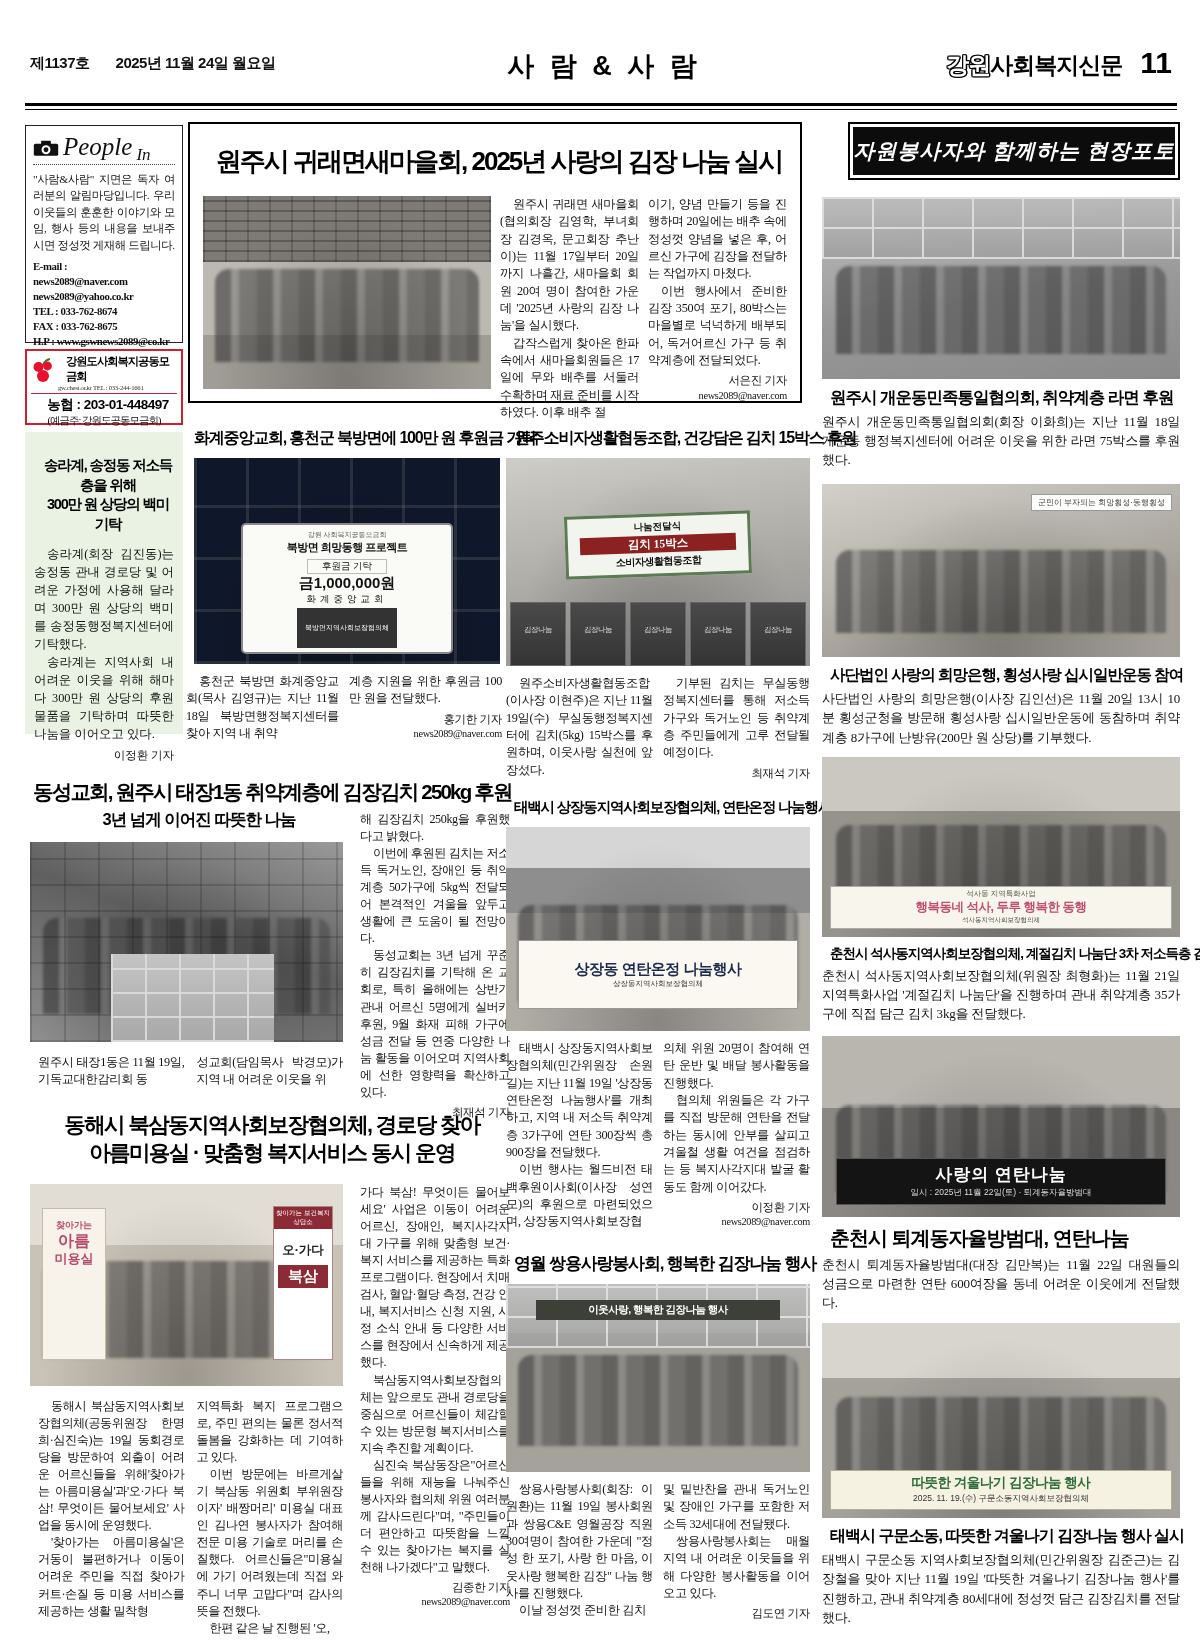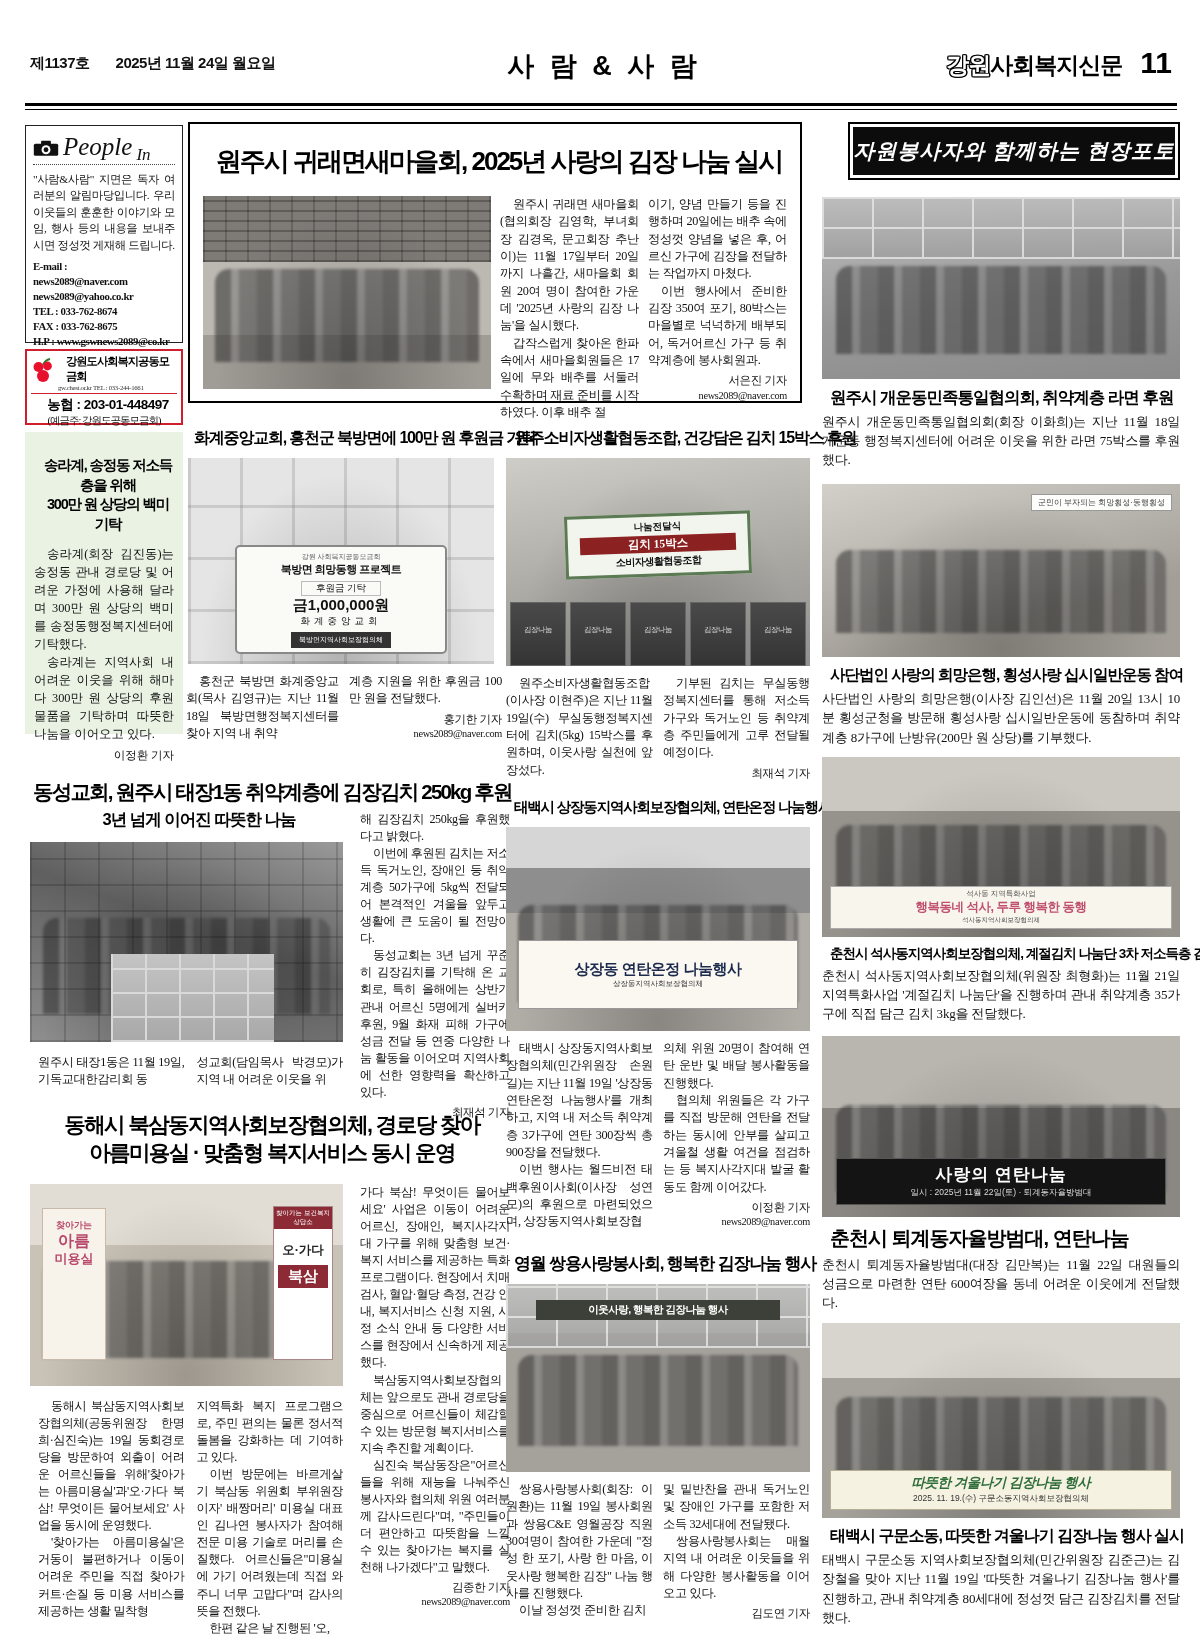--- a/index.html
+++ b/index.html
@@ -65,33 +65,33 @@
   .lead-photo { width:288px; height:193px; flex:none; background:
      linear-gradient(180deg,#7e7a76 0 34%,#bcb8b2 34% 72%,#a09c96 72% 100%); }
   .lead-photo .bricks { position:absolute; top:0; left:0; right:0; height:34%;
      background:repeating-linear-gradient(0deg,rgba(0,0,0,.25) 0 2px,transparent 2px 10px),
                 repeating-linear-gradient(90deg,rgba(0,0,0,.18) 0 2px,transparent 2px 22px); }
   .lead-col { width:146px; font-size:12.2px; line-height:1.42; letter-spacing:-0.3px; }
 
   
   .hwagye { left:186px; top:428px; width:316px; }
   .row2-title { text-align:center; font-size:16px; letter-spacing:-1.2px; white-space:nowrap; }
-  .hk-photo { margin-top:9px; width:306px; height:206px; margin-left:2px;
-     background:#e5e5e5; }
+  .hk-photo { margin-top:9px; width:306px; height:206px; margin-left:8px;
+     background:#0f172a; }
   .hk-photo .checker { position:absolute; inset:0;
      background:repeating-linear-gradient(0deg,rgba(120,120,120,.25) 0 3px,transparent 3px 52px),
                 repeating-linear-gradient(90deg,rgba(120,120,120,.25) 0 3px,transparent 3px 52px); }
   .board { position:absolute; left:50%; transform:translateX(-50%); bottom:10px; width:212px;
      background:#fafaf7; border:2px solid #888; border-radius:5px; padding:5px 4px 4px; text-align:center; z-index:4; }
   .board .b0 { font-size:7px; color:#555; }
   .board .b1 { font-size:11px; font-weight:bold; font-family:"Liberation Sans",sans-serif; letter-spacing:-0.5px; }
   .board .b2 { font-size:9.5px; margin-top:2px; border:1px solid #bbb; display:inline-block; padding:0 14px; }
   .board .b3 { font-size:15px; font-weight:bold; font-family:"Liberation Sans",sans-serif; }
   .board .b4 { font-size:9.5px; letter-spacing:4px; }
-  .board .b5 { font-size:7px; background:#333; color:#fff; display:inline-block; padding:3px 8px; margin-top:2px; }
+  .board .b5 { font-size:7px; background:#333; color:#fff; display:inline-block; padding:15px 8px; margin-top:2px; }
   .art-body { margin-top:9px; font-size:12.2px; line-height:1.42; letter-spacing:-0.3px; }
   .art-body .col { flex:1; }
   .art-body.cols { gap:10px; }
 
   .coop { left:506px; top:428px; width:304px; }
   .coop-photo { margin-top:9px; width:304px; height:208px; background:linear-gradient(170deg,#cfcdc8 0%,#a8a6a1 60%,#909090 100%); }
   .sign { position:absolute; left:50%; top:42%; transform:translate(-50%,-50%) rotate(-2deg); width:186px;
      background:#f2f4ee; border:3px solid #5c7a54; padding:4px 4px 5px; text-align:center; z-index:4; }
   .sign .s1 { font-size:9.5px; font-weight:bold; }
   .sign .s2 { font-size:11.5px; font-weight:bold; color:#fff; background:#8c2121; display:block; margin:2px 8px; padding:1px 0; }
@@ -161,21 +161,21 @@
   .pc-text { margin-top:3px; font-size:13px; line-height:1.47; text-align:justify; word-break:break-all; letter-spacing:-0.2px; }
   .hs-banner { top:10px; right:8px; background:#fdfdfb; border:1px solid #999; font-size:8px; color:#444; padding:2px 6px; }
   .ss-banner { left:8px; right:8px; bottom:8px; background:#f8f5ec; border:1px solid #aaa; padding:2px 0 3px; }
   .ss-banner .t { font-size:7.5px; color:#555; }
   .ss-banner .m { font-size:12.5px; font-weight:bold; color:#c0506e; letter-spacing:-0.5px; }
   .ss-banner .s { font-size:6.5px; color:#444; }
   .yt-banner { left:14px; right:14px; bottom:12px; background:#141414; color:#fff; padding:4px 0 5px; border:1px solid #555; }
   .yt-banner .m { font-size:17px; font-weight:bold; letter-spacing:1px; }
   .yt-banner .s { font-size:8.5px; color:#ddd; margin-top:1px; }
   .gm-banner { left:8px; right:8px; bottom:8px; background:#f6f2e2; border:1px solid #b5ae95; padding:3px 0 4px; }
-  .gm-banner .m { font-size:13.5px; font-weight:bold; color:#2f6e3a; letter-spacing:-0.5px;font-style:italic; }
+  .gm-banner .m { font-size:13.5px; font-weight:bold; color:#2f6e3a; letter-spacing:-0.5px; }
   .gm-banner .s { font-size:8.5px; color:#333; margin-top:1px; }
 </style>
 </head>
 <body>
 
 <div class="page">
 
   <div class="abs mast-left">
     <span>제1137호</span><span>2025년 11월 24일 월요일</span>
   </div>
@@ -245,21 +245,21 @@
     <div class="lead-row">
       <div class="photo lead-photo crowd">
           <div class="bricks"></div>
         </div>
       <div class="lead-col bt">
         <p>원주시 귀래면 새마을회(협의회장 김영학, 부녀회장 김경옥, 문고회장 추난이)는 11월 17일부터 20일까지 나흘간, 새마을회 회원 20여 명이 참여한 가운데 '2025년 사랑의 김장 나눔'을 실시했다.</p>
         <p>갑작스럽게 찾아온 한파 속에서 새마을회원들은 17일에 무와 배추를 서둘러 수확하며 재료 준비를 시작하였다. 이후 배추 절</p>
       </div>
       <div class="lead-col bt">
         <p class="noind">이기, 양념 만들기 등을 진행하며 20일에는 배추 속에 정성껏 양념을 넣은 후, 어르신 가구에 김장을 전달하는 작업까지 마쳤다.</p>
-        <p>이번 행사에서 준비한 김장 350여 포기, 80박스는 마을별로 넉넉하게 배부되어, 독거어르신 가구 등 취약계층에 봉사회원과.</p>
+        <p>이번 행사에서 준비한 김장 350여 포기, 80박스는 마을별로 넉넉하게 배부되어, 독거어르신 가구 등 취약계층에 전달되었다.</p>
         <div class="byline">서은진 기자</div>
         <div class="email">news2089@naver.com</div>
       </div>
     </div>
   </div>
 
   <div class="abs hwagye">
     <div class="row2-title ht">화계중앙교회, 홍천군 북방면에 100만 원 후원금 기탁</div>
     <div class="photo hk-photo">
       <div class="checker"></div>

